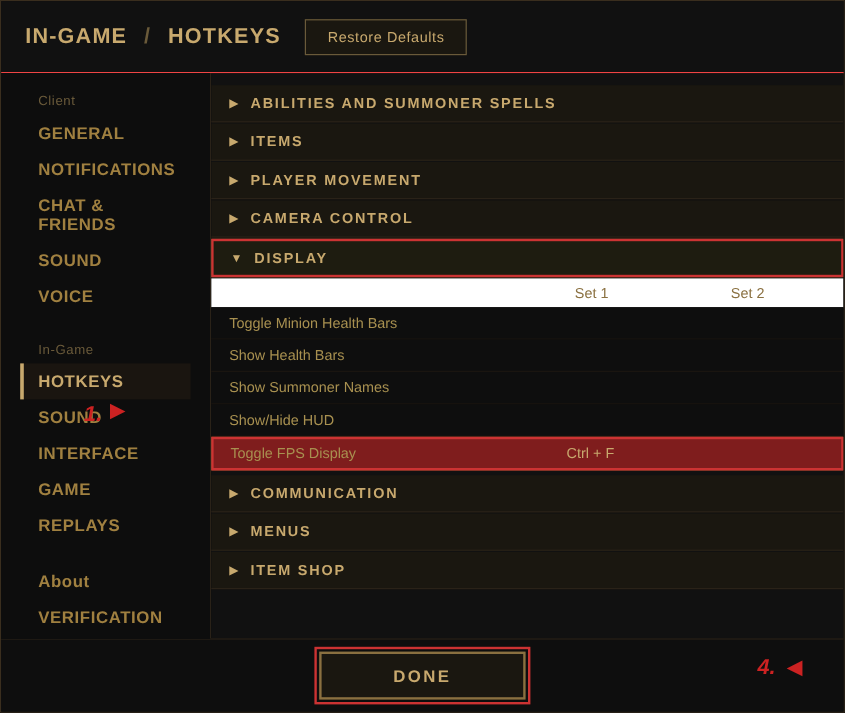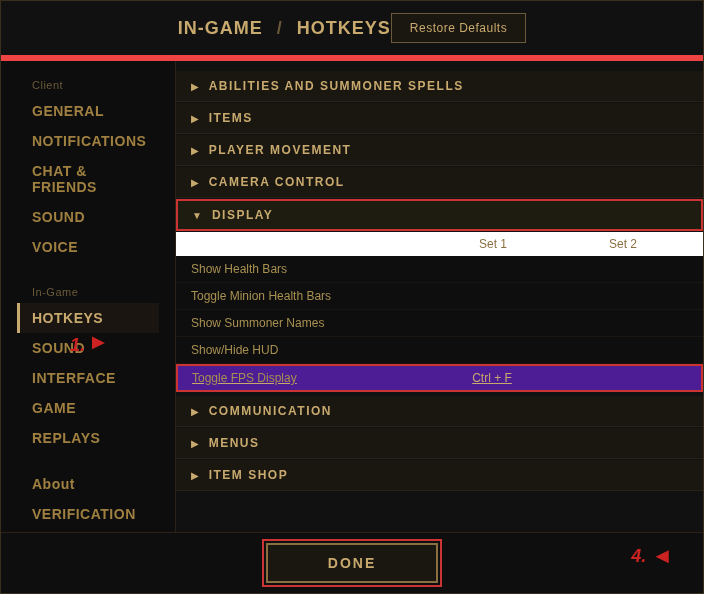--- a/index.html
+++ b/index.html
@@ -19,24 +19,24 @@
       background: #0e0e0e;
       border: 1px solid #3a2e1e;
       display: flex;
       flex-direction: column;
     }
 
     
     .header {
       display: flex;
       align-items: center;
-      justify-content: center;
+      justify-content: flex-start;
       padding: 12px 20px;
       background: #111111;
-      border-bottom: 6px solid #ef4444;
+      border-bottom: 1px solid #ef4444;
       min-height: 60px;
     }
 
     .header-title {
       color: #c8a96e;
       font-size: 18px;
       font-weight: bold;
       letter-spacing: 1px;
     }
 
@@ -50,20 +50,21 @@
     }
 
     .restore-btn {
       background: #1a1710;
       border: 1px solid #6a5a3a;
       color: #c8a96e;
       padding: 7px 18px;
       cursor: pointer;
       font-size: 12px;
       letter-spacing: 0.5px;
+      margin-left: 20px;
     }
 
     
     .main-layout {
       display: flex;
       flex: 1;
       overflow: hidden;
     }
 
     
@@ -177,25 +178,24 @@
     
     .hotkey-row {
       display: flex;
       align-items: center;
       padding: 6px 15px;
       border-bottom: 1px solid #1a1510;
       background: #0e0e0e;
     }
 
     .hotkey-row.highlighted {
-      background: #4c1d95;
+      background: #7f1d1d;
       border: 1px solid #8a6030;
       outline: 2px solid #cc3333;
       outline-offset: -2px;
-      text-decoration: underline;
     }
 
     .hotkey-name {
       flex: 1;
       color: #a89050;
       font-size: 12px;
     }
 
     .hotkey-key {
       width: 130px;
@@ -316,27 +316,27 @@
 
       </div>
 
       <div class="column-headers">
         <div class="col-name"></div>
         <div class="col-set1">Set 1</div>
         <div class="col-set2">Set 2</div>
       </div>
 
       <div class="hotkey-row">
-        <span class="hotkey-name">Show Health Bars</span>
+        <span class="hotkey-name">Toggle Minion Health Bars</span>
         <span class="hotkey-key"></span>
         <span class="hotkey-key2"></span>
       </div>
 
       <div class="hotkey-row">
-        <span class="hotkey-name">Toggle Minion Health Bars</span>
+        <span class="hotkey-name">Show Health Bars</span>
         <span class="hotkey-key"></span>
         <span class="hotkey-key2"></span>
       </div>
 
       <div class="hotkey-row">
         <span class="hotkey-name">Show Summoner Names</span>
         <span class="hotkey-key"></span>
         <span class="hotkey-key2"></span>
       </div>
 

